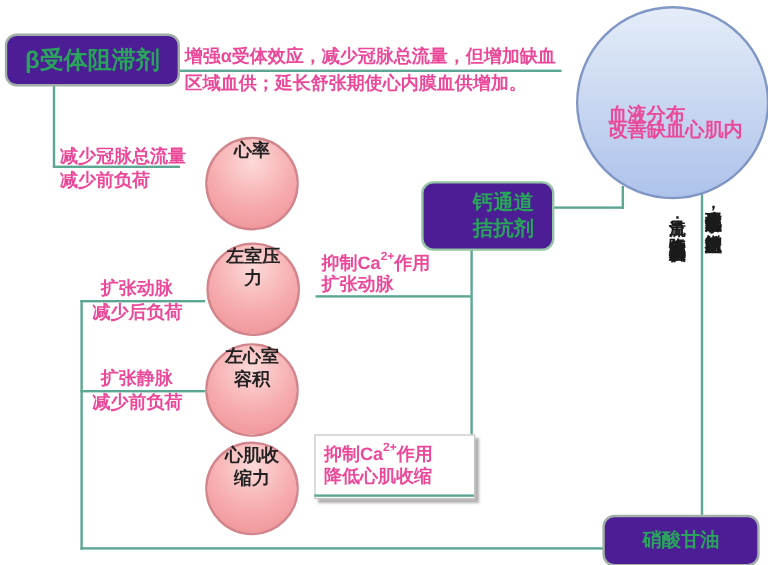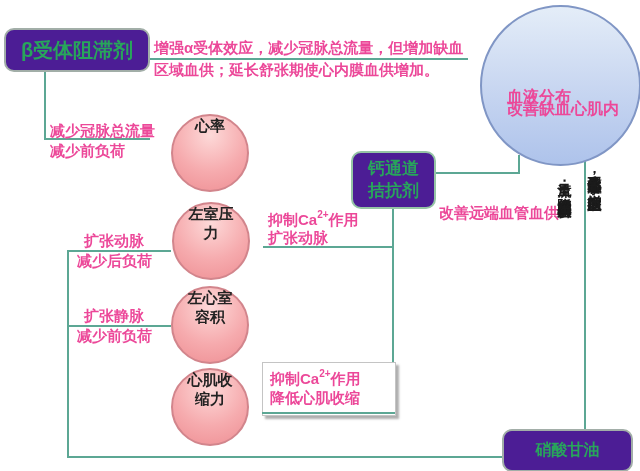--- a/index.html
+++ b/index.html
@@ -3,21 +3,21 @@
 <meta charset="utf-8">
 <style>
   html,body{margin:0;padding:0;background:#fff;}
   .stage{position:relative;width:640px;height:471px;background:#ffffff;overflow:hidden;
          font-family:"Liberation Sans","DejaVu Sans",sans-serif;color:#1a1a1a;}
   .hline{position:absolute;height:2px;background:#5ca794;}
   .vline{position:absolute;width:2px;background:#5ca794;}
   .drugbox{position:absolute;background:#4c1d95;border:2px solid #a2aea8;border-radius:10px;
            color:#28a55b;font-weight:bold;display:flex;flex-direction:column;
            align-items:center;justify-content:center;text-align:center;}
-  .drugbox.green{border-color:#95c4a5;}
+  .drugbox.green{border-color:#95c4a5;padding-left:26px;}
   .note{position:absolute;font-size:15px;line-height:17px;font-weight:600;white-space:nowrap;color:#ec4899;}
   .bignote{font-size:16px;line-height:20px;}
   .pcircle{position:absolute;width:74px;height:74px;border-radius:50%;
            background:radial-gradient(circle at 50% 26%,#fdd9d8 0%,#f6abae 55%,#ee8e93 100%);
            border:2px solid #d2858c;display:flex;flex-direction:column;align-items:center;
            justify-content:flex-start;text-align:center;font-size:15px;line-height:19px;
            font-weight:600;color:#222;}
   .bcircle{position:absolute;left:480px;top:5px;width:157px;height:157px;border-radius:50%;
            background:linear-gradient(180deg,#e4edf8 0%,#c9d7f1 50%,#aec3eb 100%);
            border:2px solid #8096c5;}
@@ -91,21 +91,20 @@
     <span>抑制Ca</span><sup>2+</sup><span>作用</span>
   </div>
   <div class="note" style="left:270px;top:389px;">降低心肌收缩</div>
   <div class="hline" style="left:262px;top:412px;width:133px;"></div>
 
   <div class="drugbox green" style="left:351px;top:151px;width:81px;height:54px;font-size:17px;line-height:22px;">
     <span>钙通道</span>
     <span>拮抗剂</span>
   </div>
 
-  <div class="note" style="left:439px;top:204px;">改善远端血管血供</div>
 
   <div class="vtext" style="left:587px;top:164px;">扩张硬化及痉挛血管，增加缺血区血</div>
   <div class="vtext" style="left:557px;top:171px;">流量；降低室壁压力改善内膜血供</div>
 
   <div class="drugbox" style="left:502px;top:429px;width:127px;height:39px;font-size:16px;">
     <span>硝酸甘油</span>
   </div>
 
 </div>
 

